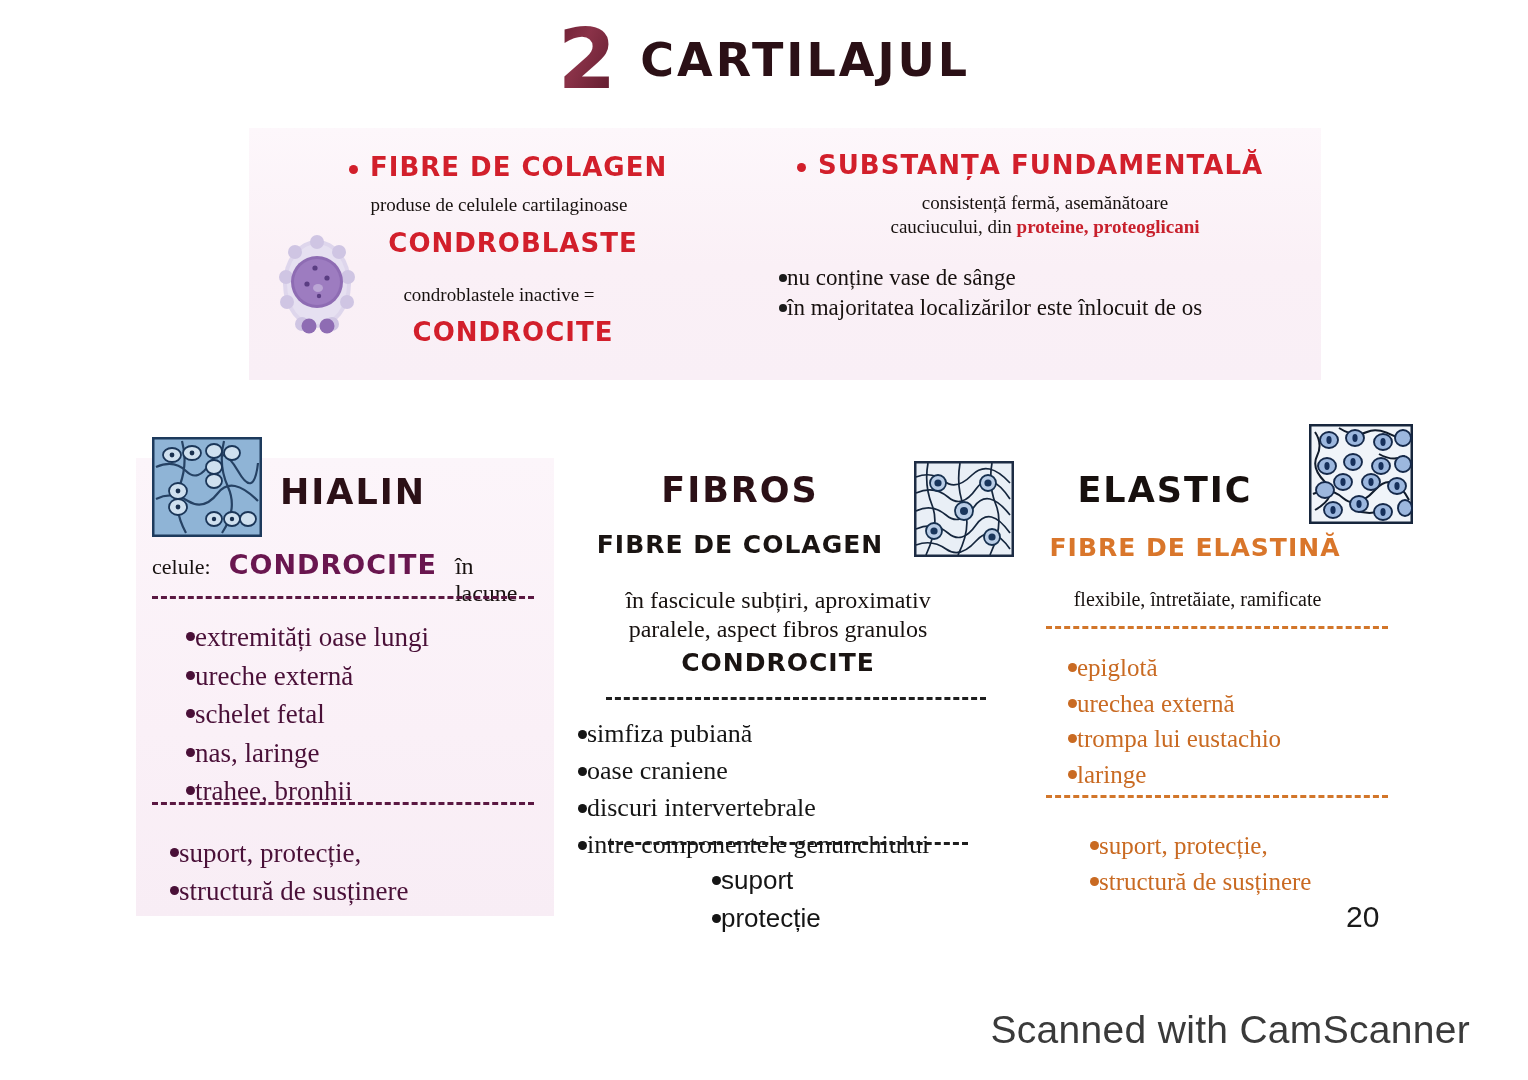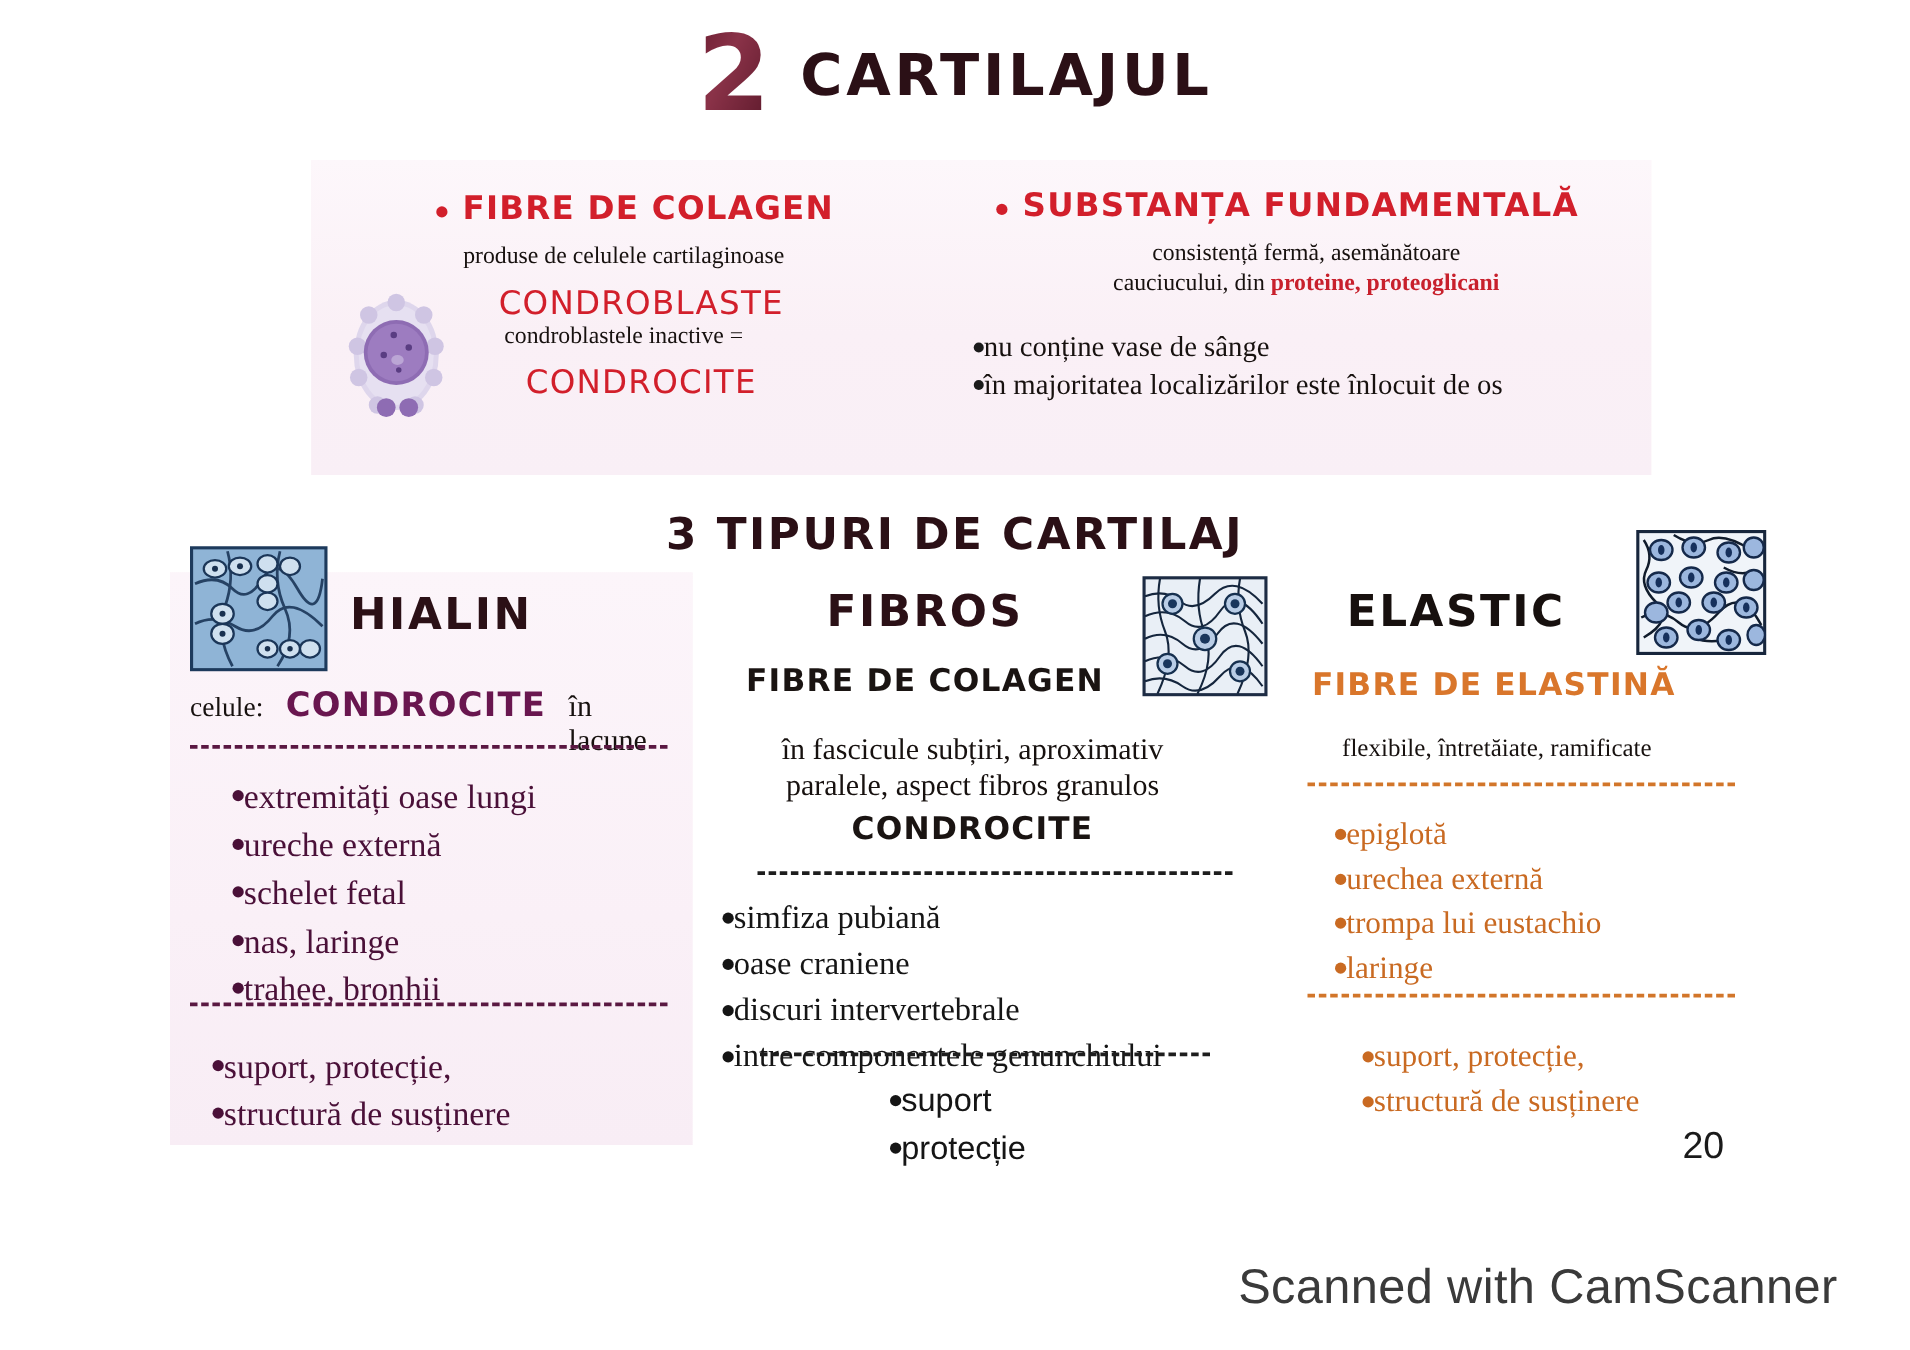--- a/index.html
+++ b/index.html
@@ -53,21 +53,21 @@
     width:9px;height:9px;border-radius:50%;
     background:#d21f2b;flex:none;margin-top:13px;
   }
   .sub-line{
     font-family:"Liberation Serif", serif;
     font-size:19px;color:#17110f;text-align:center;
     line-height:1.18;
   }
   .red-bold{
     font-family:"DejaVu Sans", sans-serif;
-    font-weight:normal;font-size:26px;letter-spacing:1px;
+    font-weight:bold;font-size:26px;letter-spacing:1px;
     color:#d21f2b;text-align:center;padding-left:28px;
   }
   .inline-red{color:#c8202c;font-weight:bold;}
 
   #cell-img{
     position:absolute;left:28px;top:104px;width:80px;height:104px;
   }
 
   .dot-list{list-style:none;margin:0;padding:0;}
   .dot-list li{
@@ -224,21 +224,21 @@
 
   <div id="top-box">
 
     <div class="tb-col" id="tb-left">
       <div class="bullet-head" style="margin-left:100px;margin-top:24px;">
         <span class="dot"></span>
         <span>FIBRE DE COLAGEN</span>
       </div>
       <div class="sub-line" style="margin-top:12px;">produse de celulele cartilaginoase</div>
       <div class="red-bold" style="margin-top:12px;">CONDROBLASTE</div>
-      <div class="sub-line" style="">condroblastele inactive =</div>
+      <div class="sub-line" style="margin-top:26px;">condroblastele inactive =</div>
       <div class="red-bold" style="margin-top:10px;">CONDROCITE</div>
 
       <svg id="cell-img" viewBox="0 0 80 104">
         <ellipse cx="40" cy="52" rx="34" ry="44" fill="#ded6ec"></ellipse>
         <ellipse cx="40" cy="52" rx="30" ry="40" fill="#e6e0f1"></ellipse>
         <g fill="#cfc5e3">
           <circle cx="40" cy="10" r="7"></circle>
             <circle cx="18" cy="20" r="7"></circle>
           <circle cx="62" cy="20" r="7"></circle>
             <circle cx="9" cy="45" r="7"></circle>
@@ -277,21 +277,20 @@
             <span>nu conține vase de sânge</span>
           </li>
         <li>
             <span class="bd"></span>
             <span>în majoritatea localizărilor este înlocuit de os</span>
           </li>
       </ul>
     </div>
   </div>
 
-  <div id="tipuri">3 TIPURI DE CARTILAJ</div>
 
   <div id="hialin-panel"></div>
 
   <svg id="hialin-thumb" viewBox="0 0 110 100">
     <rect x="1" y="1" width="108" height="98" fill="#8fb4d6" stroke="#1d3a5c" stroke-width="3"></rect>
     <g stroke="#1b3658" stroke-width="2.2" fill="none" opacity=".9">
       <path d="M4 30 Q22 22 34 34 T58 26 T86 34 T106 26"></path>
       <path d="M4 62 Q20 54 36 64 T66 56 T106 64"></path>
       <path d="M30 4 Q36 26 28 48 T34 96"></path>
       <path d="M72 4 Q66 28 76 50 T70 96"></path>

